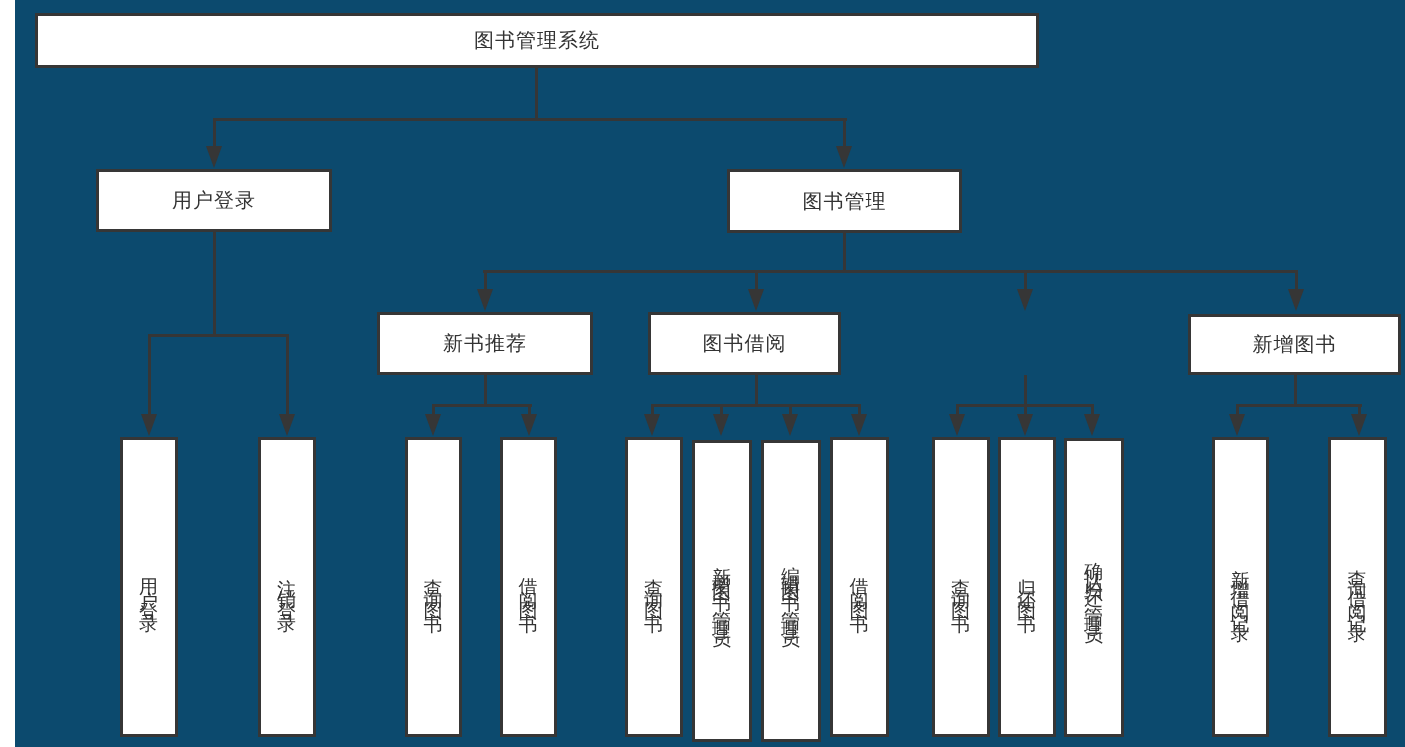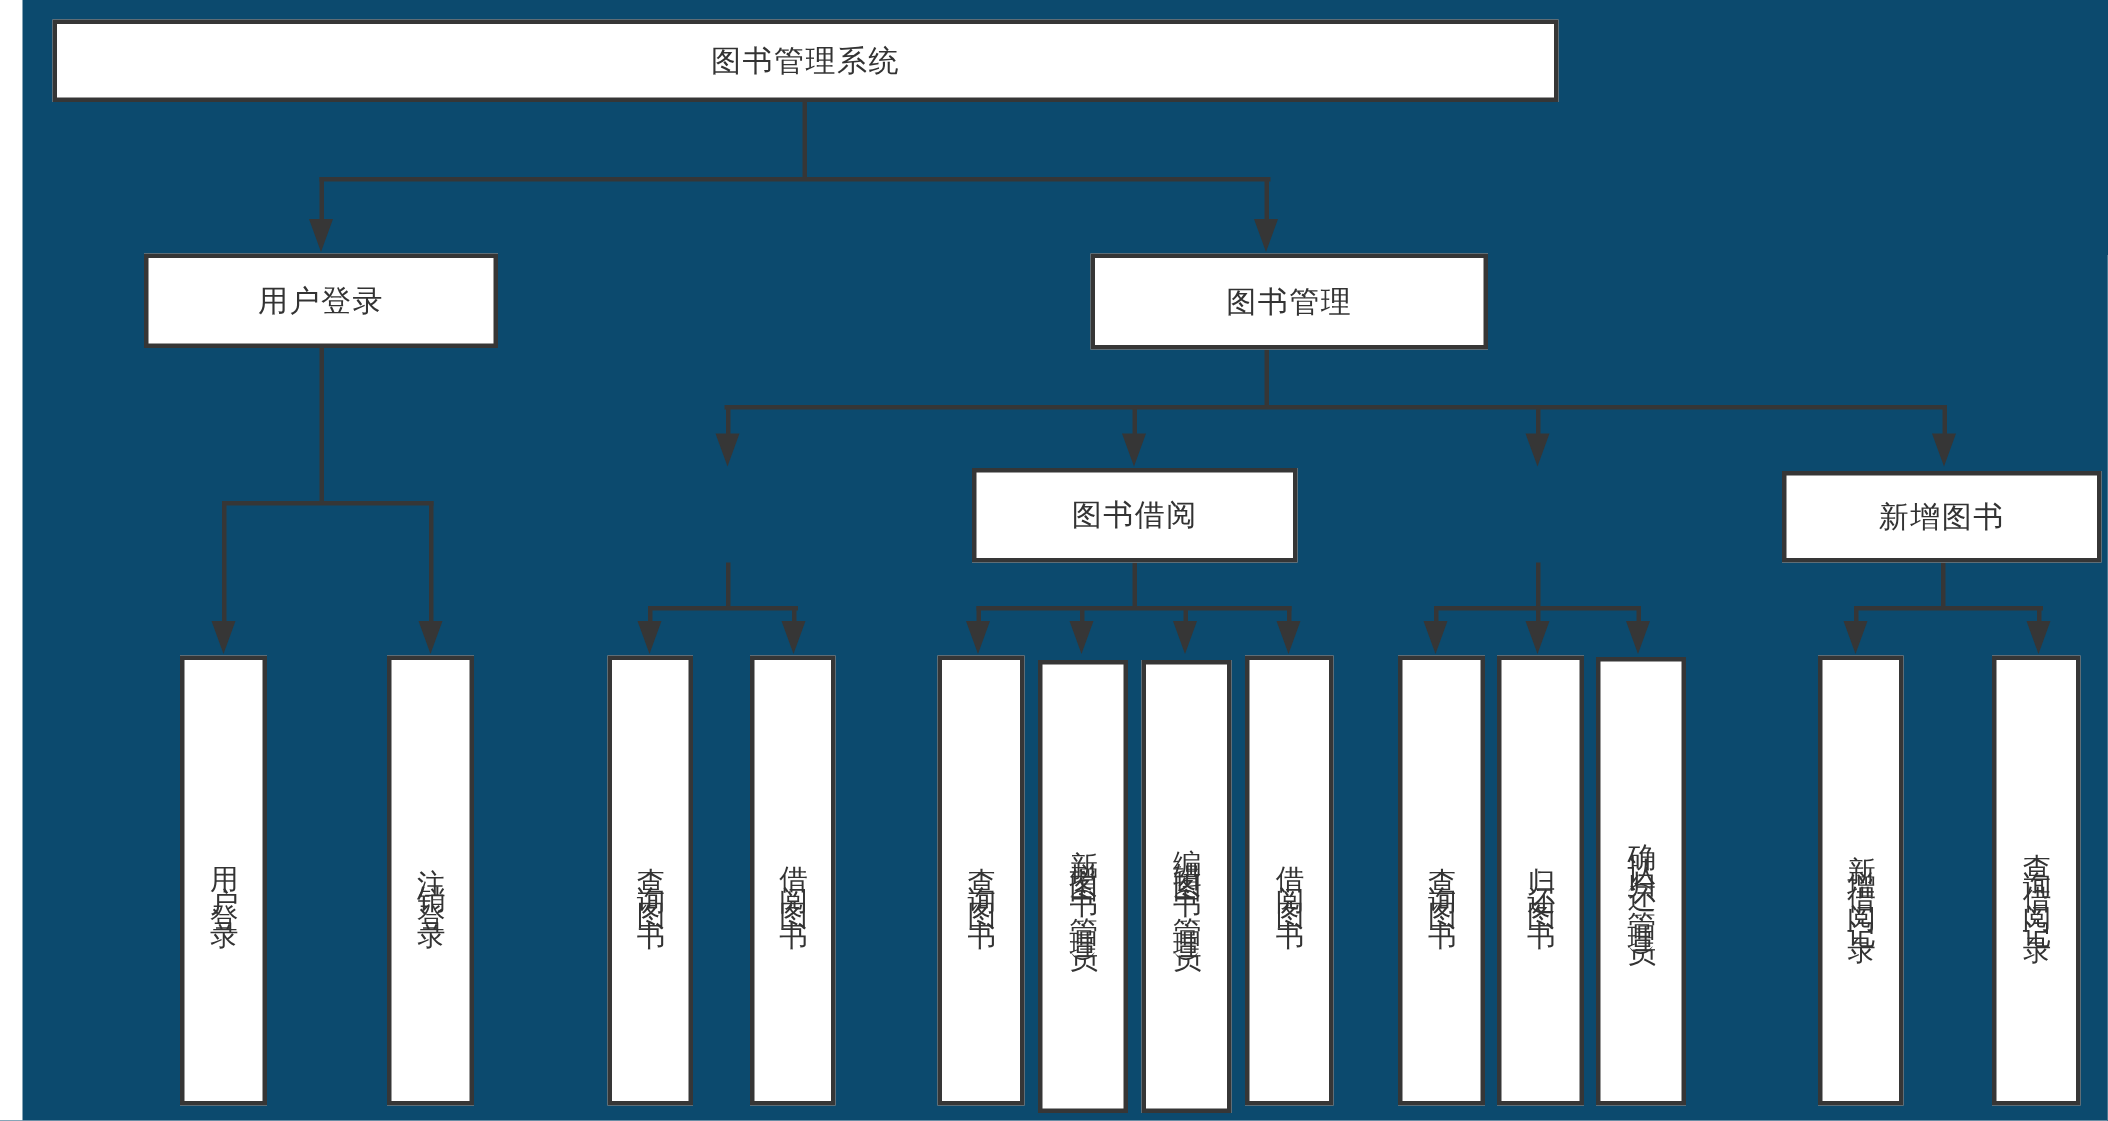--- a/index.html
+++ b/index.html
@@ -67,41 +67,42 @@
   <div class="hbox" style="left:20px;top:13px;width:1004px;height:55px;">图书管理系统</div>
 
   <div class="line" style="left:520px;top:66px;width:3px;height:54px;"></div>
   <div class="line" style="left:198px;top:118px;width:634px;height:3px;"></div>
   <div class="line" style="left:198px;top:118px;width:3px;height:32px;"></div>
   <div class="arrowhead" style="left:191px;top:146px;"></div>
   <div class="line" style="left:828px;top:118px;width:3px;height:32px;"></div>
   <div class="arrowhead" style="left:821px;top:146px;"></div>
 
   <div class="hbox" style="left:81px;top:169px;width:236px;height:63px;">用户登录</div>
-  <div class="hbox" style="left:712px;top:169px;width:265px;height:64px;">图书管理</div>
+  <div class="hbox" style="left:712px;top:169px;width:235px;height:64px;">图书管理</div>
 
   <div class="line" style="left:198px;top:232px;width:3px;height:104px;"></div>
   <div class="line" style="left:133px;top:334px;width:141px;height:3px;"></div>
   <div class="line" style="left:133px;top:334px;width:3px;height:82px;"></div>
   <div class="arrowhead" style="left:126px;top:414px;"></div>
   <div class="line" style="left:271px;top:334px;width:3px;height:82px;"></div>
   <div class="arrowhead" style="left:264px;top:414px;"></div>
 
   <div class="line" style="left:828px;top:233px;width:3px;height:39px;"></div>
   <div class="line" style="left:468px;top:270px;width:815px;height:3px;"></div>
   <div class="line" style="left:469px;top:270px;width:3px;height:23px;"></div>
   <div class="arrowhead" style="left:462px;top:289px;"></div>
   <div class="line" style="left:740px;top:270px;width:3px;height:23px;"></div>
   <div class="arrowhead" style="left:733px;top:289px;"></div>
   <div class="line" style="left:1009px;top:270px;width:3px;height:23px;"></div>
   <div class="arrowhead" style="left:1002px;top:289px;"></div>
   <div class="line" style="left:1280px;top:270px;width:3px;height:23px;"></div>
   <div class="arrowhead" style="left:1273px;top:289px;"></div>
 
-  <div class="hbox" style="left:633px;top:312px;width:217px;height:63px;">图书借阅</div>
+  <div class="hbox" style="left:362px;top:312px;width:216px;height:63px;">新书推荐</div>
+  <div class="hbox" style="left:633px;top:312px;width:193px;height:63px;">图书借阅</div>
   <div class="hbox" style="left:1173px;top:314px;width:213px;height:61px;">新增图书</div>
 
   <div class="line" style="left:469px;top:375px;width:3px;height:31px;"></div>
   <div class="line" style="left:417px;top:404px;width:100px;height:3px;"></div>
   <div class="line" style="left:417px;top:404px;width:3px;height:14px;"></div>
   <div class="arrowhead" style="left:410px;top:414px;"></div>
   <div class="line" style="left:513px;top:404px;width:3px;height:14px;"></div>
   <div class="arrowhead" style="left:506px;top:414px;"></div>
 
   <div class="line" style="left:740px;top:375px;width:3px;height:31px;"></div>

